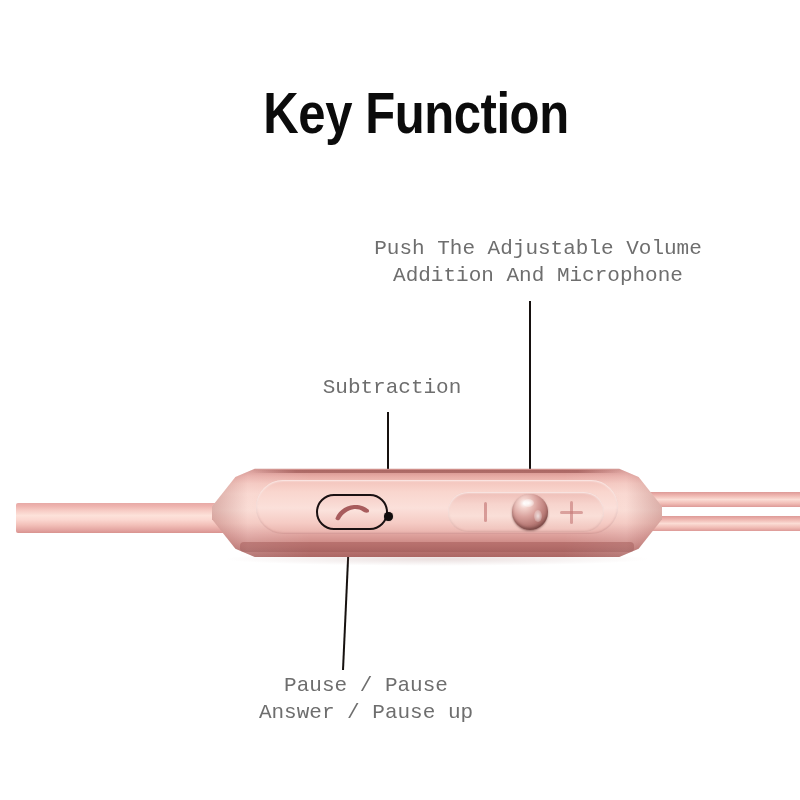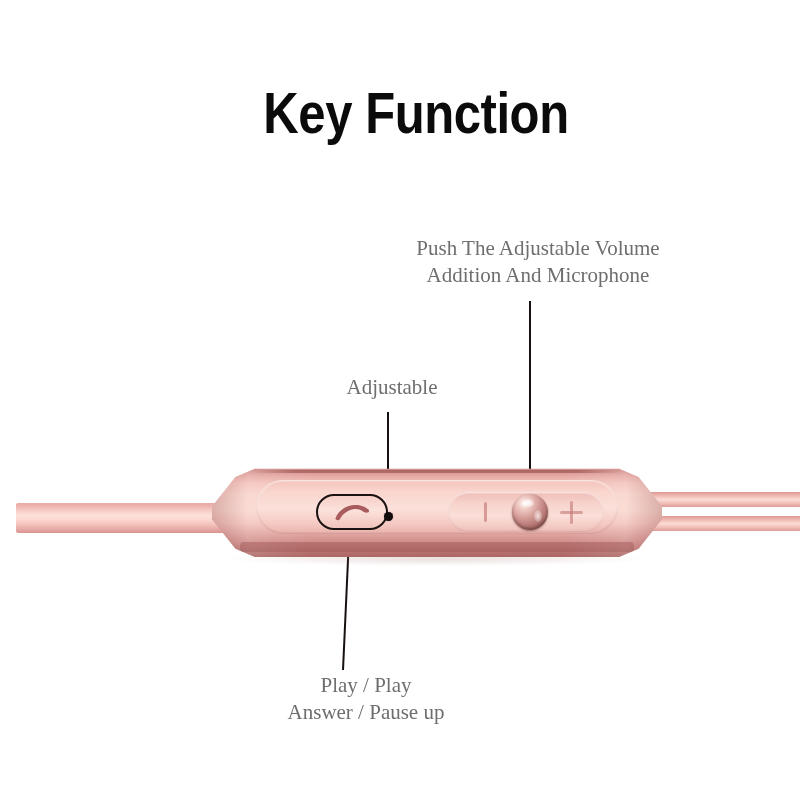--- a/index.html
+++ b/index.html
@@ -25,21 +25,21 @@
     transform:scaleX(0.86);
     transform-origin:center top;
     -webkit-font-smoothing:antialiased;
   }
 
   
   .label{
     position:absolute;
     text-align:center;
     color:#6e6e6e;
-    font-family:Liberation Serif, serif;
+    font-family:Liberation Mono, monospace;
     font-weight:normal;
     font-size:21px;
     line-height:27px;
     white-space:nowrap;
   }
   .label .ln{display:block;}
 
   #label-volume{left:292px;top:235px;width:460px;text-align:center;}
   #label-mic{left:276px;top:374px;width:200px;}
   #label-play{left:205px;top:672px;width:290px;}
@@ -203,26 +203,26 @@
 
   <div class="title">Key Function</div>
 
   <div class="label" id="label-volume">
     <span class="ln">Push The Adjustable Volume</span>
     <span class="ln">Addition And Microphone</span>
   </div>
   <div class="leader" id="leader-volume"></div>
 
   <div class="label" id="label-mic">
-    <span class="ln">Adjustable</span>
+    <span class="ln">Subtraction</span>
   </div>
   <div class="leader" id="leader-mic"></div>
 
   <div class="label" id="label-play">
-    <span class="ln">Play / Play</span>
+    <span class="ln">Pause / Pause</span>
     <span class="ln">Answer / Pause up</span>
   </div>
   <div class="leader" id="leader-play"></div>
 
   <div class="cable" id="cable-left"></div>
   <div class="cable" id="cable-right-top"></div>
   <div class="cable" id="cable-right-bottom"></div>
 
   <div class="module-shadow"></div>
 

